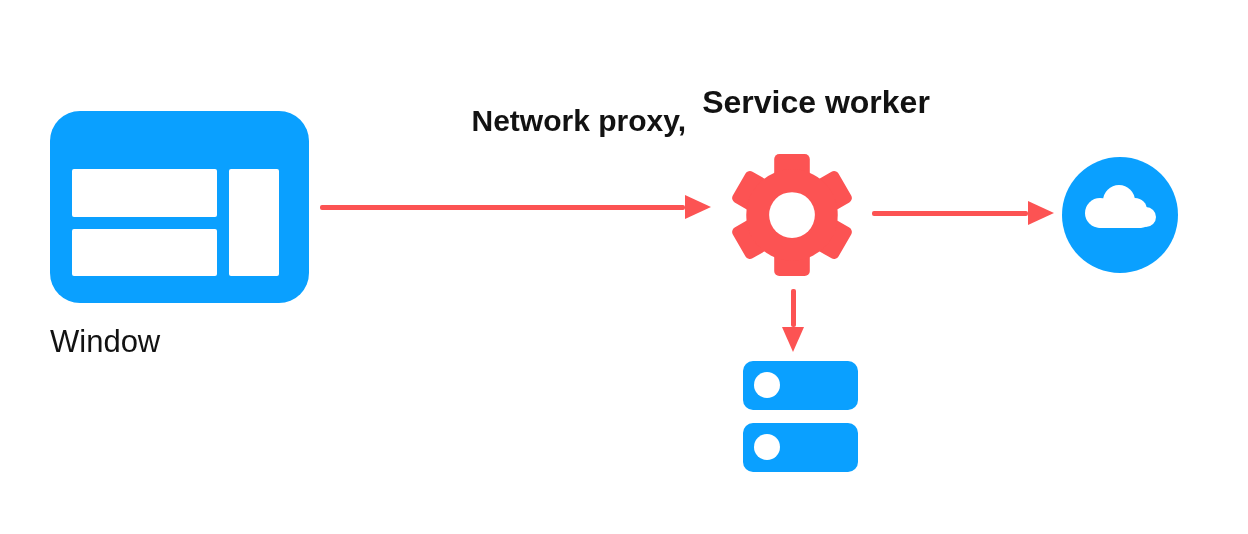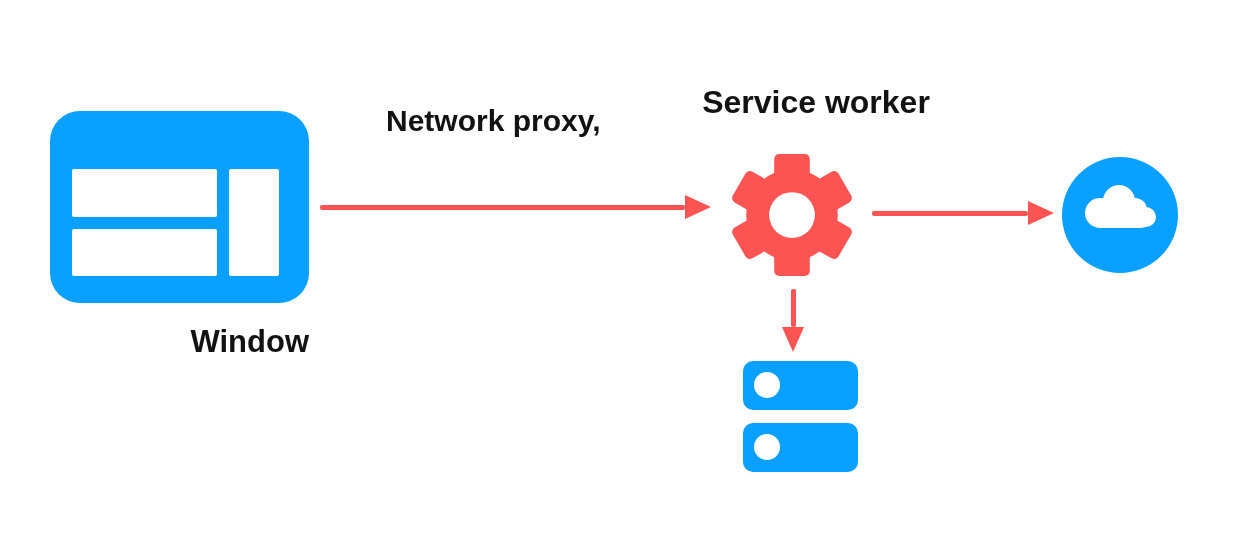--- a/index.html
+++ b/index.html
@@ -28,29 +28,29 @@
     border-radius:30px;
   }
   .window-icon .pane{
     position:absolute;background:#ffffff;border-radius:2px;
   }
   .pane-top{left:22px;top:58px;width:145px;height:48px;}
   .pane-bottom{left:22px;top:118px;width:145px;height:47px;}
   .pane-side{left:179px;top:58px;width:50px;height:107px;}
   .window-label{
     position:absolute;left:50px;top:324px;width:259px;
-    text-align:right;
-    font-size:31px;font-weight:700;color:var(--text);
+    text-align:left;
+    font-size:31px;font-weight:400;color:var(--text);
     letter-spacing:0px;
   }
   
   .edge-label{
     position:absolute;left:386px;top:102px;width:300px;
     font-size:30px;font-weight:700;color:var(--text);
-    line-height:38px;text-align:left;
+    line-height:38px;text-align:right;
   }
   
   .arrow-h{position:absolute;height:24px;}
   .arrow-h .shaft{
     position:absolute;left:0;top:10px;height:5px;
     background:var(--red);border-radius:2px;
   }
   .arrow-h .head{
     position:absolute;top:0;width:0;height:0;
     border-top:12px solid transparent;

